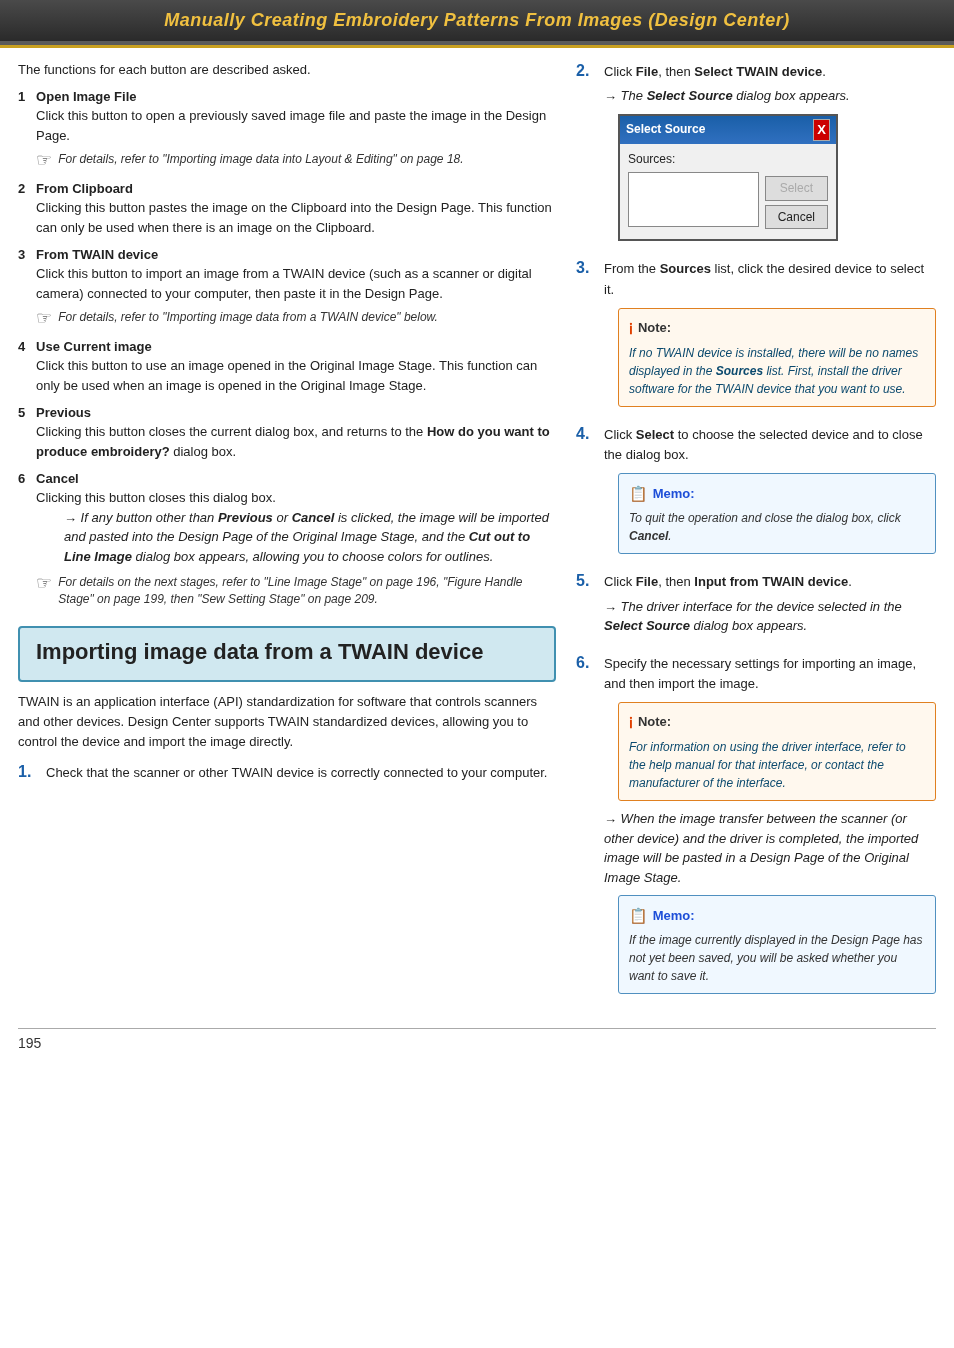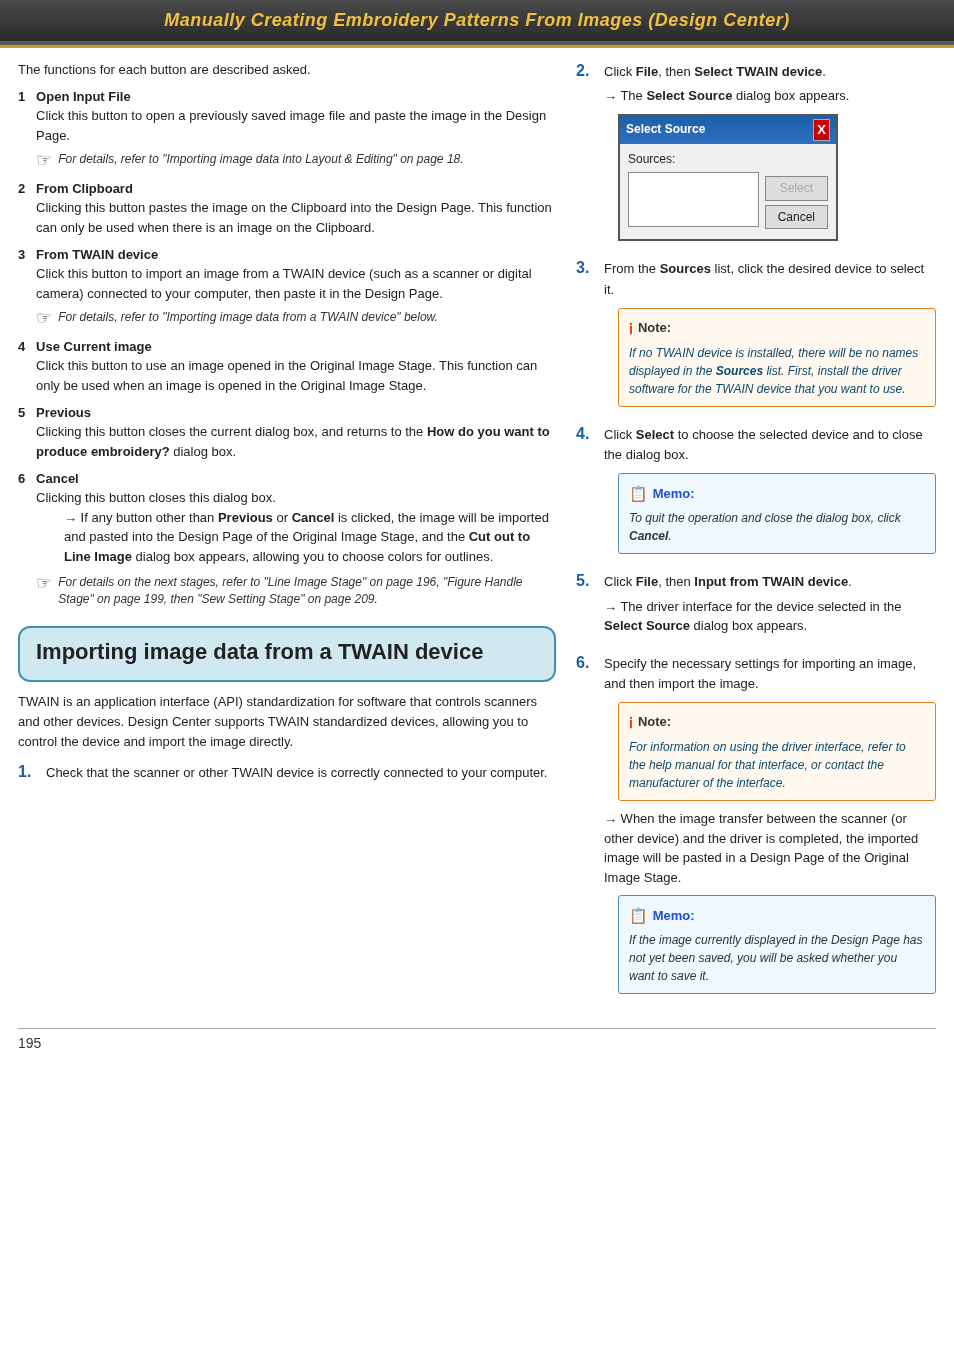--- a/index.html
+++ b/index.html
@@ -81,21 +81,21 @@
     }
     .note-ref-text {
       font-size: 12px;
       font-style: italic;
       color: #333;
       line-height: 1.4;
     }
     .section-heading-box {
       background: #d0e8f0;
       border: 2px solid #4090b0;
-      border-radius: 12px;
+      border-radius: 4px;
       padding: 10px 16px 14px 16px;
       margin: 18px 0 10px 0;
     }
     .section-heading-box-title {
       font-size: 22px;
       font-weight: bold;
       color: #222;
       line-height: 1.3;
     }
     .twain-intro {
@@ -136,20 +136,21 @@
     }
     .right-step-text {
       font-size: 13px;
       line-height: 1.55;
     }
     .arrow-item {
       margin-left: 28px;
       margin-bottom: 8px;
       font-size: 13px;
       line-height: 1.5;
+      font-style: italic;
     }
     
     .dialog-box {
       border: 2px solid #555;
       background: #e0e0e8;
       margin: 8px 0 8px 14px;
       width: 220px;
       font-size: 12px;
     }
     .dialog-titlebar {
@@ -280,21 +281,21 @@
 <div class="divider-gold"></div>
 
 <div class="main-content">
 
   <div class="left-col">
 
     <div class="intro-text">The functions for each button are described asked.</div>
 
     <div class="section-item">
       <span class="section-number">1&nbsp;&nbsp;</span>
-      <span class="section-title">Open Input File</span>
+      <span class="section-title">Open Image File</span>
       <div class="section-body">
         Click this button to open a previously saved image file and paste the image in the Design Page.
       </div>
       <div class="note-ref">
         <span class="note-ref-icon">☞</span>
         <span class="note-ref-text"><i>For details, refer to "Importing image data into Layout &amp; Editing" on page 18.</i></span>
       </div>
     </div>
 
     <div class="section-item">

